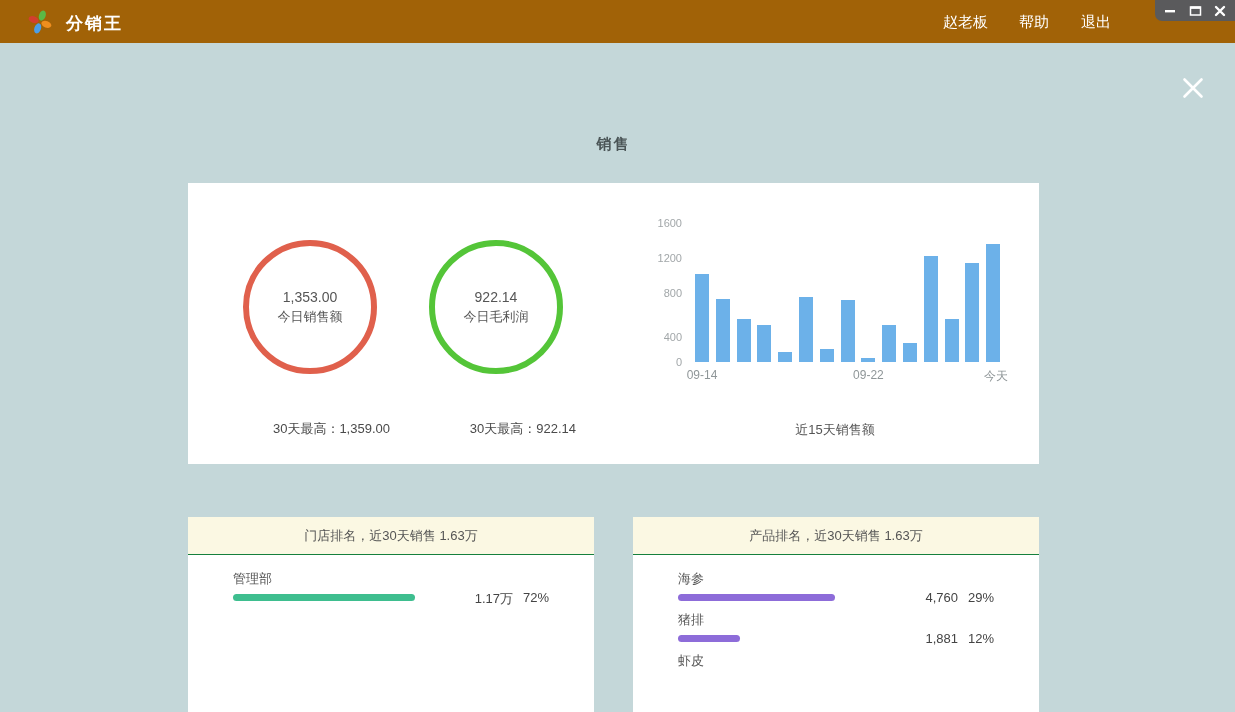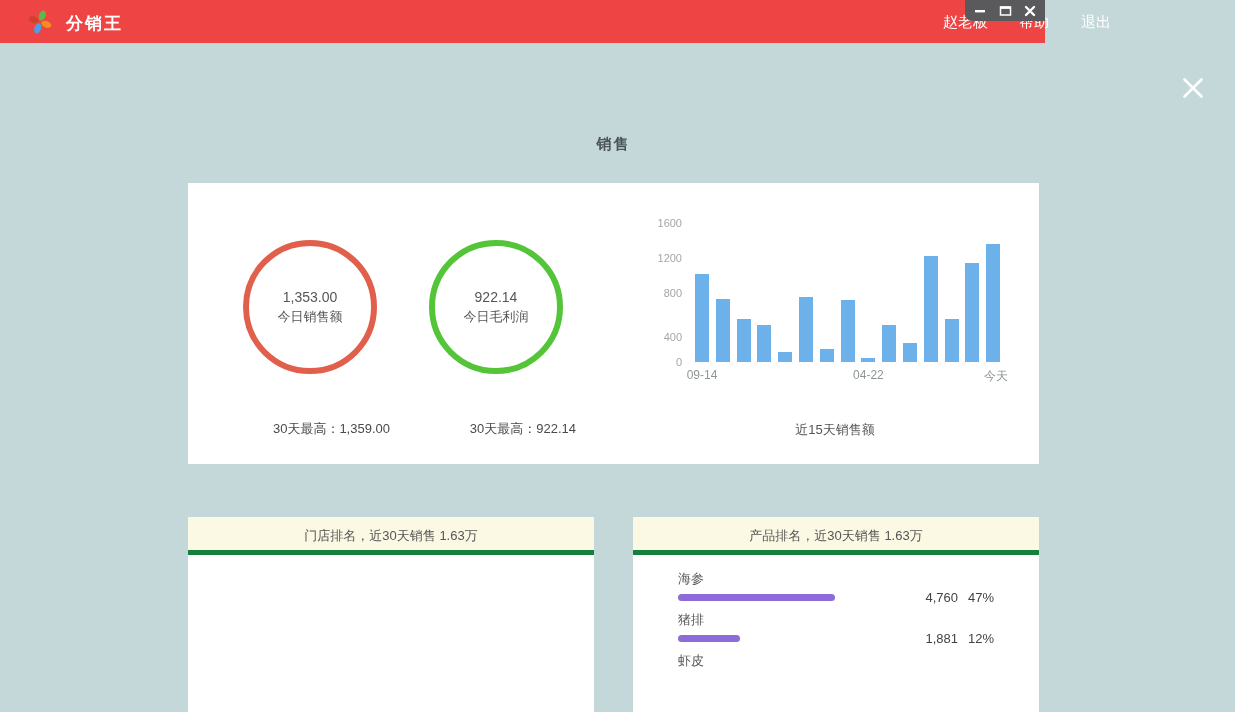--- a/index.html
+++ b/index.html
@@ -5,22 +5,22 @@
   * { margin:0; padding:0; box-sizing:border-box; }
   html,body { width:1235px; height:712px; overflow:hidden; }
   body {
     position:relative;
     background:#c4d7d9;
     font-family:"Liberation Sans", sans-serif;
     color:#555;
   }
   
   .titlebar {
-    position:absolute; top:0; left:0; width:1045px; height:43px;
-    background:#ef4444; z-index:10;
+    position:absolute; top:0; left:0; width:1235px; height:43px;
+    background:#a16207; z-index:10;
   }
   .logo { position:absolute; left:27px; top:8px; width:26px; height:28px; }
   .app-title {
     position:absolute; left:66px; top:12px;
     color:#ffffff; font-size:17px; letter-spacing:2px; font-weight:bold;
   }
   .menu-item {
     position:absolute; top:13px; color:#ffffff; font-size:15px;
     cursor:pointer; white-space:nowrap;
   }
@@ -81,21 +81,21 @@
   }
   
   .card {
     position:absolute; top:517px; width:406px; height:420px;
     background:#ffffff;
   }
   .card-left  { left:188px; }
   .card-right { left:633px; }
   .card-header {
     height:38px; line-height:38px; background:#fbf8e3;
-    border-bottom:5px solid #15803d;
+    border-bottom:1px solid #15803d;
     text-align:center; font-size:13px; color:#555;
   }
   .card-body { position:relative; padding:16px 45px 0 45px; }
   .rank-row { position:relative; height:40px; margin-bottom:1px; }
   .rank-label { position:absolute; left:0; top:0; font-size:13px; color:#555; line-height:15px; }
   .rank-bar { position:absolute; left:0; top:23px; height:7px; border-radius:4px; }
   .rank-value {
     position:absolute; right:36px; top:19px; width:90px;
     text-align:right; font-size:13px; color:#444;
   }
@@ -178,40 +178,46 @@
         <div class="bar" style="background: rgb(108, 177, 233); left: 177.8px; width: 14px; top: 166px; height: 13px;"></div>
         <div class="bar" style="background: rgb(108, 177, 233); left: 198.6px; width: 14px; top: 117px; height: 62px;"></div>
         <div class="bar" style="background: rgb(108, 177, 233); left: 219.4px; width: 14px; top: 175px; height: 4px;"></div>
         <div class="bar" style="background: rgb(108, 177, 233); left: 240.2px; width: 14px; top: 142px; height: 37px;"></div>
         <div class="bar" style="background: rgb(108, 177, 233); left: 261px; width: 14px; top: 160px; height: 19px;"></div>
         <div class="bar" style="background: rgb(108, 177, 233); left: 281.8px; width: 14px; top: 73px; height: 106px;"></div>
         <div class="bar" style="background: rgb(108, 177, 233); left: 302.6px; width: 14px; top: 136px; height: 43px;"></div>
         <div class="bar" style="background: rgb(108, 177, 233); left: 323.4px; width: 14px; top: 80px; height: 99px;"></div>
         <div class="bar" style="background: rgb(108, 177, 233); left: 344.2px; width: 14px; top: 61px; height: 118px;"></div>
         <div class="xtick" style="left: 30px;">09-14</div>
-        <div class="xtick" style="left: 196.4px;">04-22</div>
+        <div class="xtick" style="left: 196.4px;">09-22</div>
         <div class="xtick" style="left: 324px;">今天</div>
       </div>
     <div class="chart-caption">近15天销售额</div>
   </section>
 
   <section class="card card-left">
     <div class="card-header">门店排名，近30天销售 1.63万</div>
     <div class="card-body" id="store-rows">
+        <div class="rank-row">
+          <div class="rank-label">管理部</div>
+          <div class="rank-bar" style="background: rgb(62, 190, 143); width: 182px;"></div>
+          <span class="rank-value">1.17万</span>
+          <span class="rank-pct">72%</span>
+        </div>
       </div>
   </section>
 
   <section class="card card-right">
     <div class="card-header">产品排名，近30天销售 1.63万</div>
     <div class="card-body" id="product-rows">
         <div class="rank-row">
           <div class="rank-label">海参</div>
           <div class="rank-bar" style="background: rgb(141, 108, 217); width: 157px;"></div>
           <span class="rank-value">4,760</span>
-          <span class="rank-pct">47%</span>
+          <span class="rank-pct">29%</span>
         </div>
         <div class="rank-row">
           <div class="rank-label">猪排</div>
           <div class="rank-bar" style="background: rgb(141, 108, 217); width: 62px;"></div>
           <span class="rank-value">1,881</span>
           <span class="rank-pct">12%</span>
         </div>
         <div class="rank-row">
           <div class="rank-label">虾皮</div>
           <span class="rank-value"></span>

